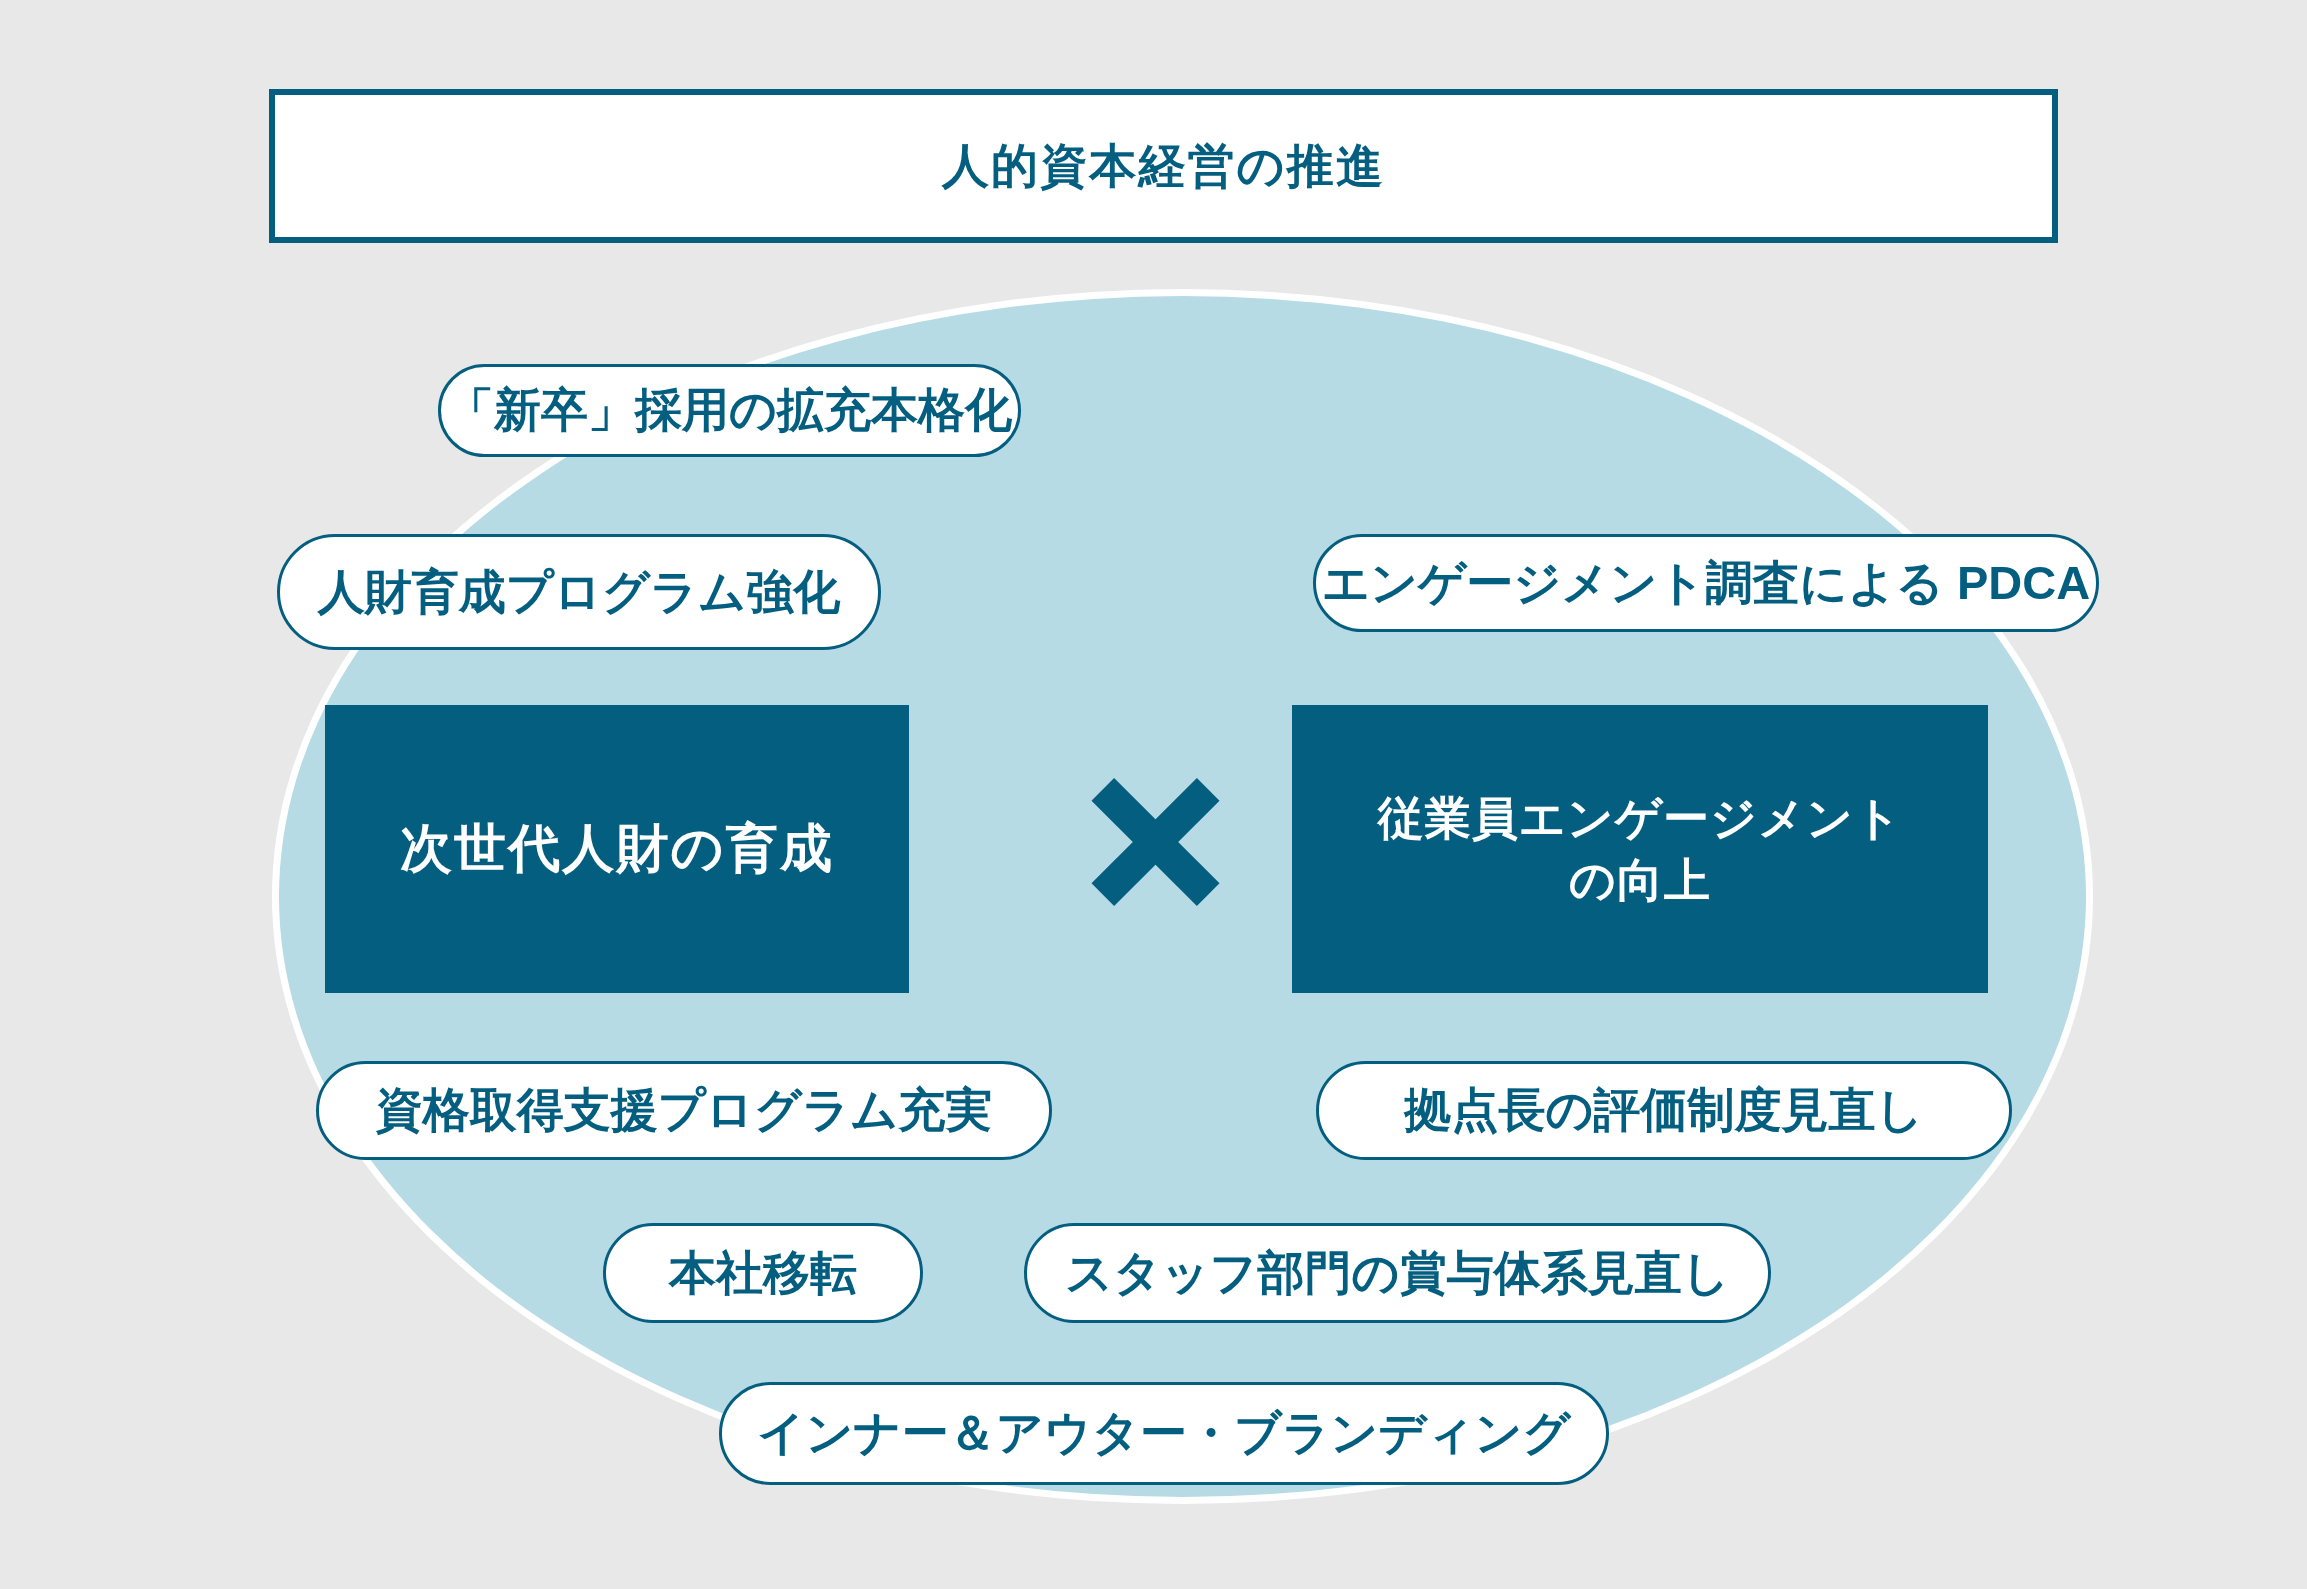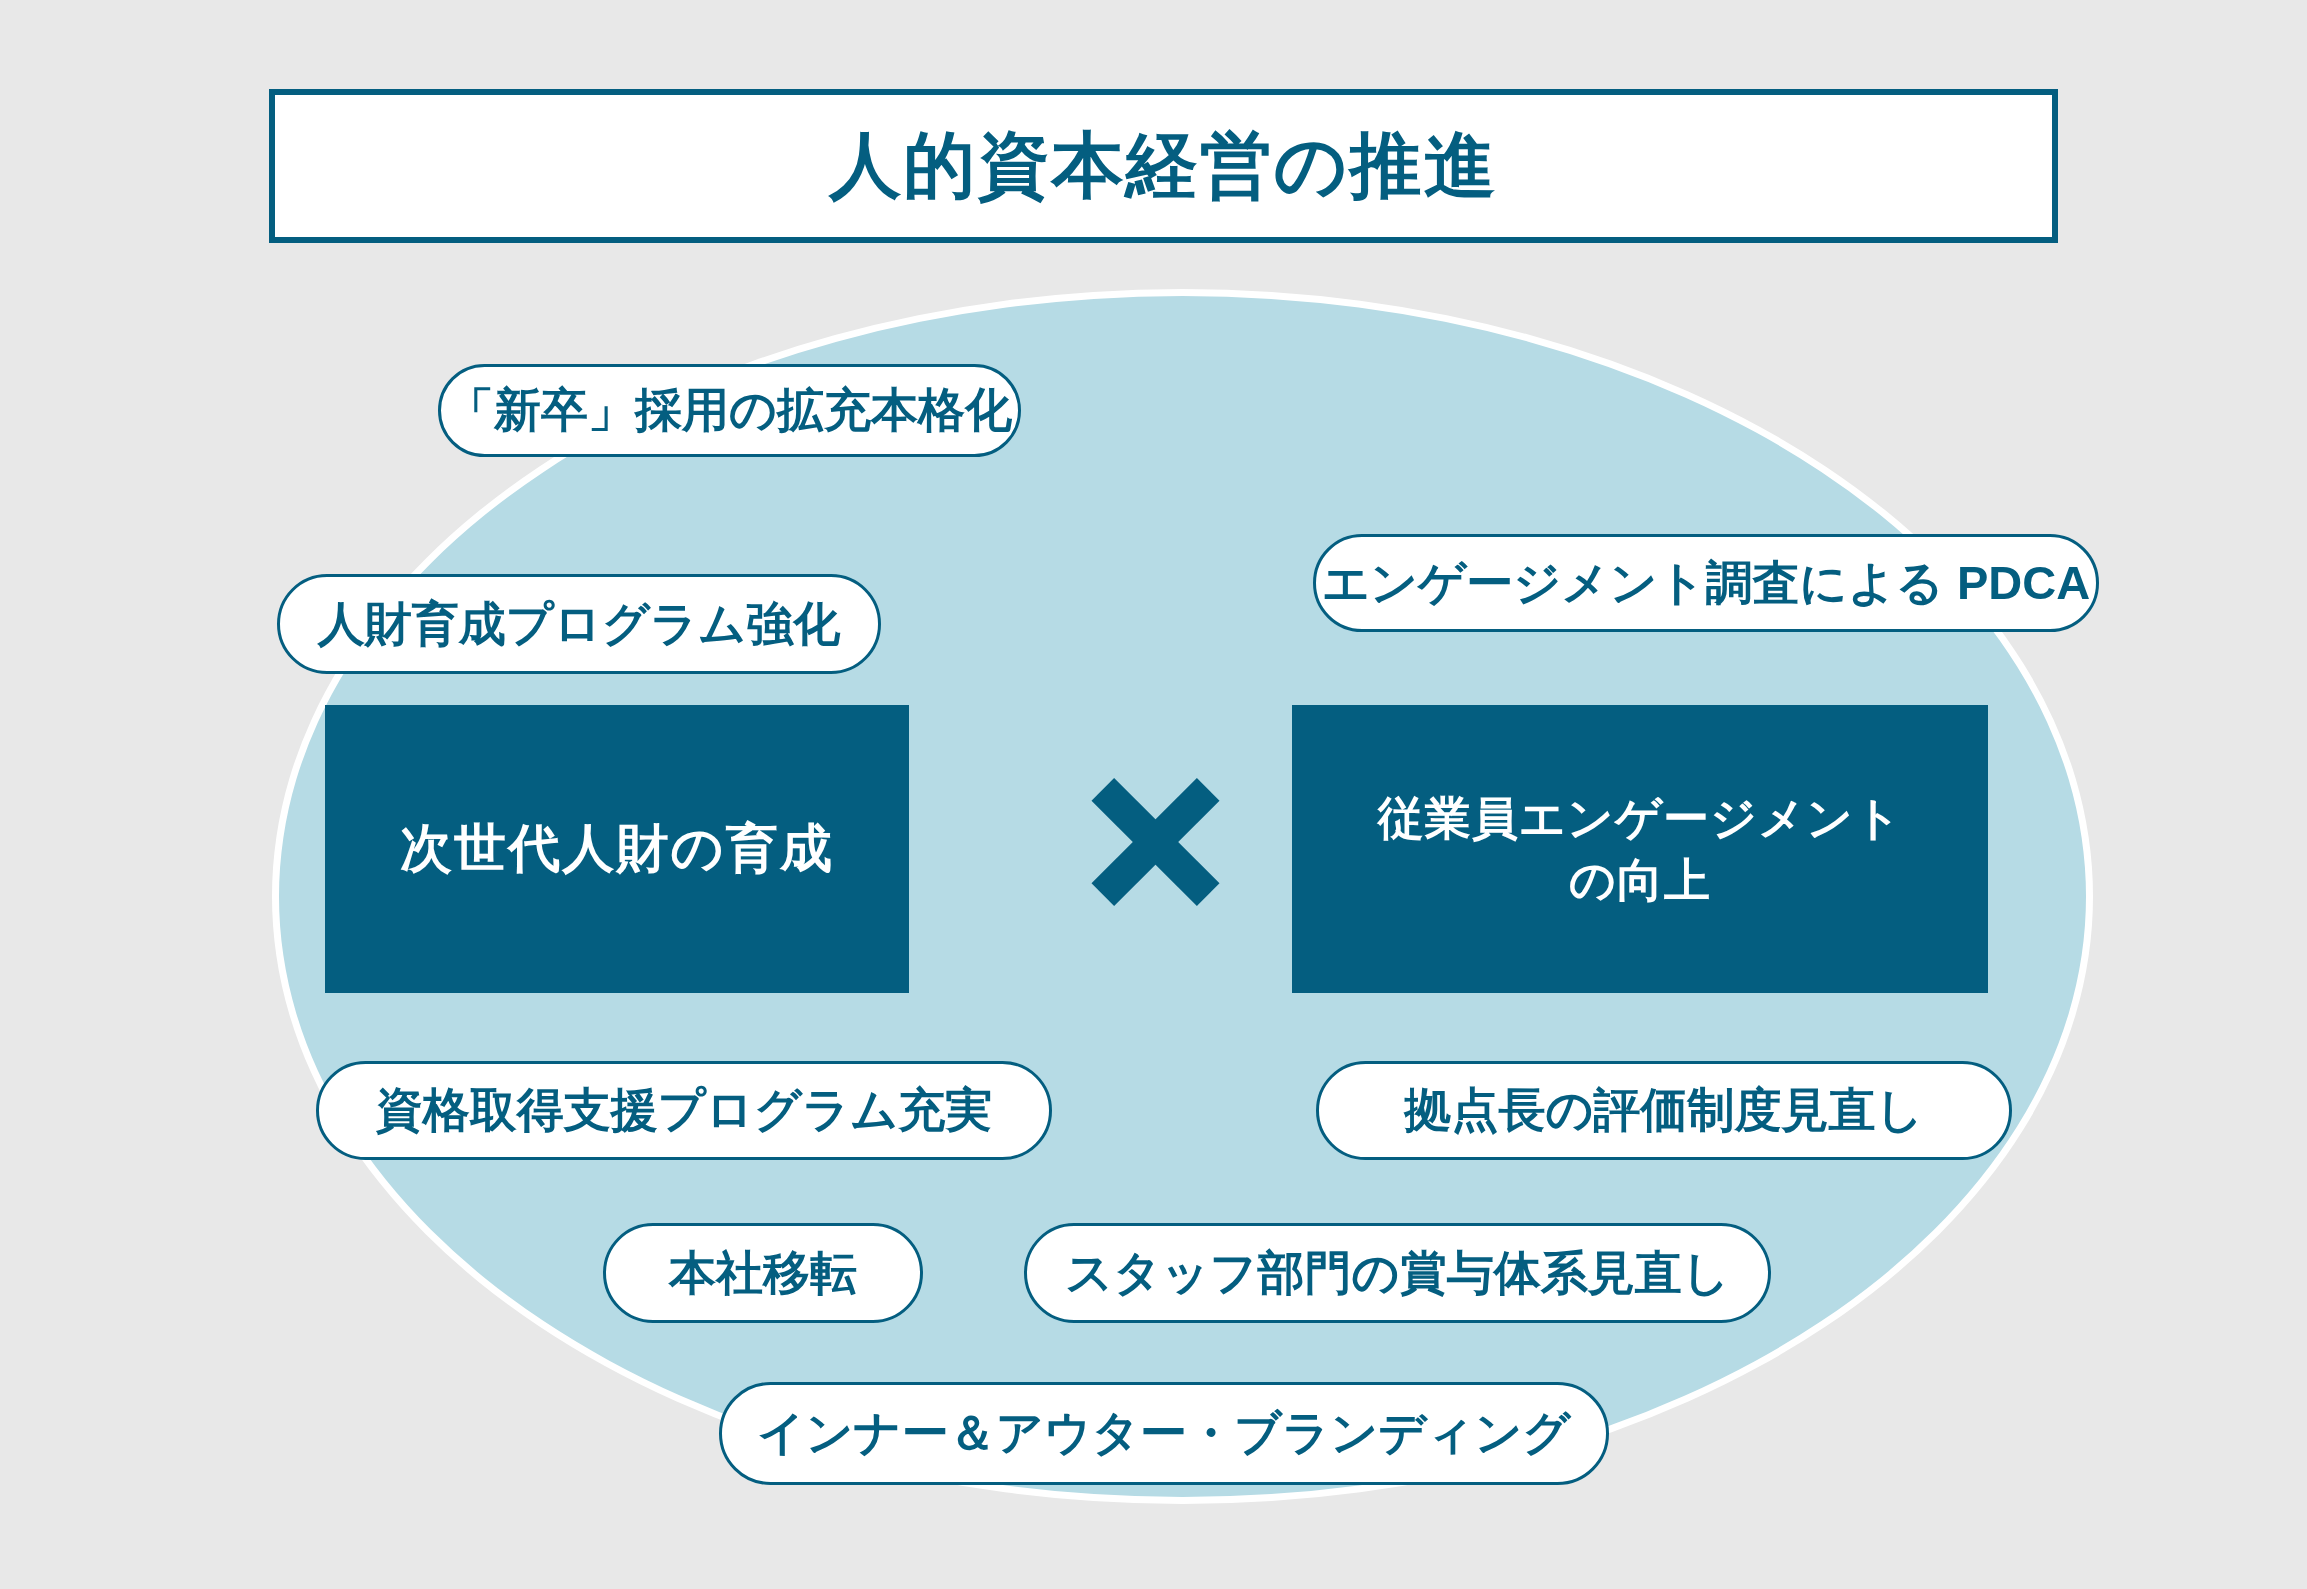--- a/index.html
+++ b/index.html
@@ -23,42 +23,42 @@
     background:var(--background);
     overflow:hidden;
   }
   
   .title-box{
     position:absolute;left:269px;top:89px;width:1789px;height:154px;
     background:#fff;border:6.8px solid var(--accent);
     display:flex;align-items:center;justify-content:center;
   }
   .title-box .title-text{
-    color:var(--accent);font-size:72px;font-weight:700;letter-spacing:2.1px;
+    color:var(--accent);font-size:47px;font-weight:700;letter-spacing:2.1px;
     white-space:nowrap;
   }
   
   .ellipse{
     position:absolute;left:272px;top:289px;width:1821px;height:1215px;
     background:var(--ellipse-fill);
     border:7.3px solid #fff;border-radius:50%;
   }
   
   .pill{
     position:absolute;
     background:var(--pill-bg);
     border:3.1px solid var(--accent);
     border-radius:523px;
     display:flex;align-items:center;justify-content:center;
     color:var(--accent);font-weight:700;font-size:47px;
     white-space:nowrap;text-align:right;
   }
   .pill-new-grad     {left:438px;  top:364px;  width:583px; height:93px;}
   .pill-rs           {left:1290px; top:355px;  width:658px; height:105px;}
-  .pill-training     {left:277px;  top:534px; width:604px; height:100px;margin-top:40px;}
+  .pill-training     {left:277px;  top:534px; width:604px; height:116px;}
   .pill-pdca         {left:1313px; top:534px; width:786px; height:98px;}
   .pill-cert         {left:316px;  top:1061px; width:736px; height:99px;}
   .pill-manager      {left:1316px; top:1061px; width:696px; height:99px;}
   .pill-hq           {left:603px; top:1223px; width:320px;  height:100px;}
   .pill-staff        {left:1024px; top:1223px; width:747px; height:100px;font-family:Liberation Mono, monospace;}
   .pill-branding     {left:719px; top:1382px; width:890px; height:103px;}
   
   .core-box{
     position:absolute;top:705px;height:288px;
     background:var(--accent);

